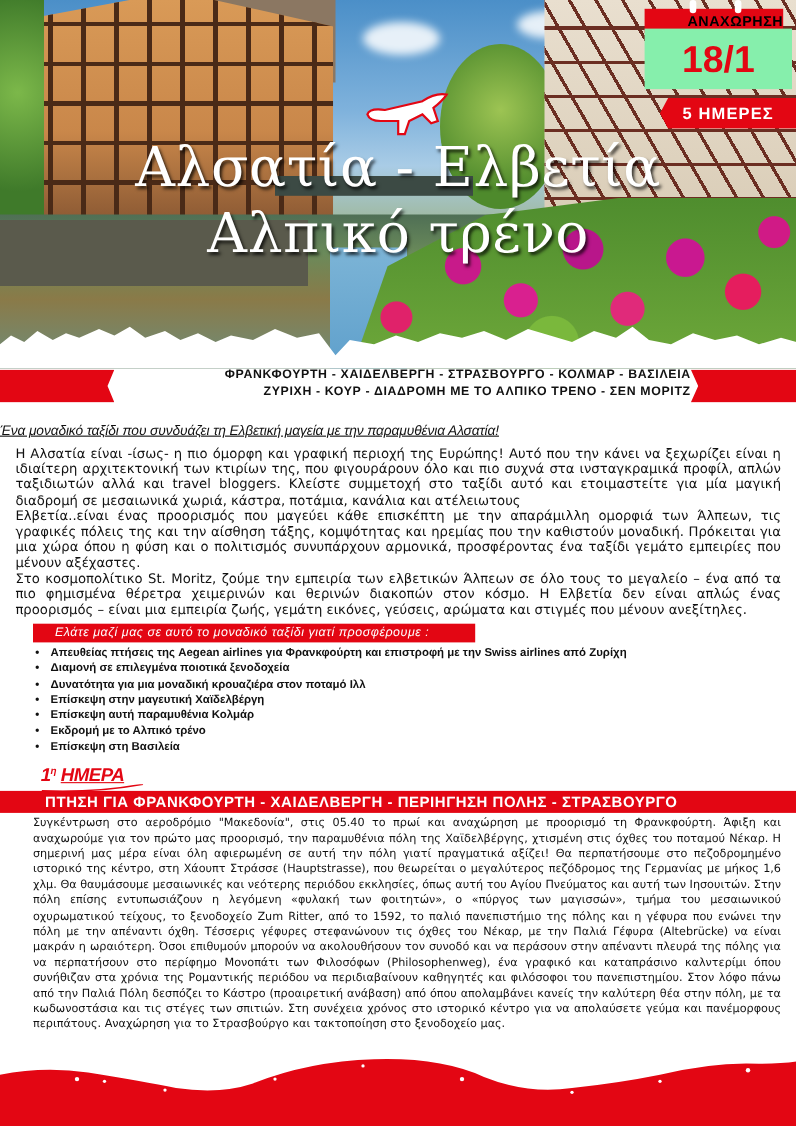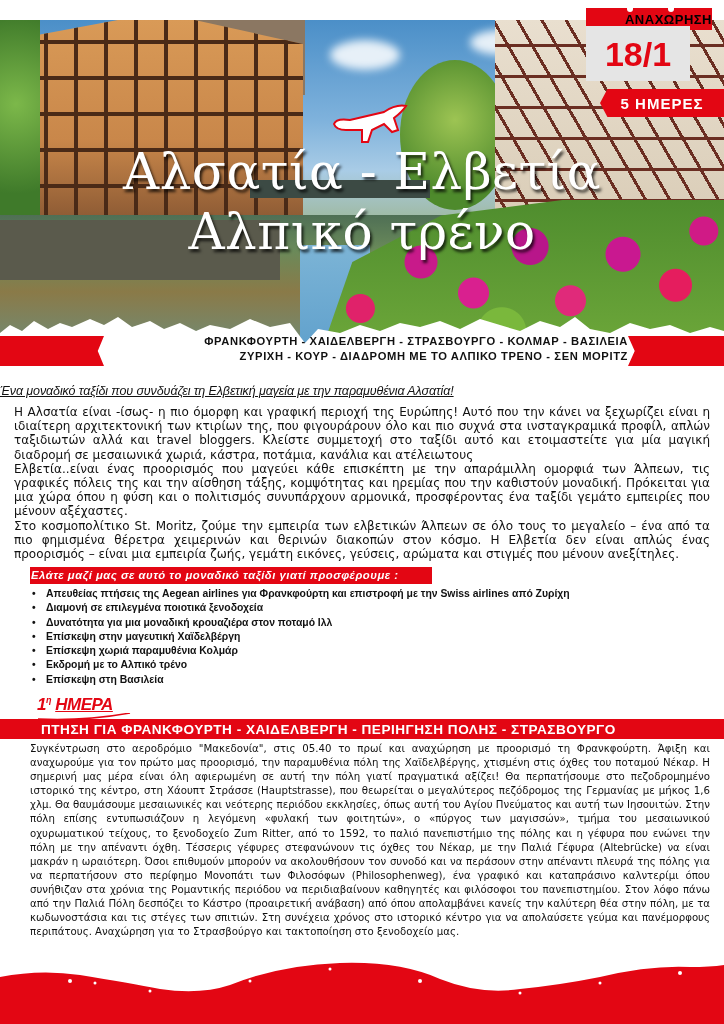--- a/index.html
+++ b/index.html
@@ -1,20 +1,20 @@
 <!DOCTYPE html>
 <html><head>
 <meta charset="utf-8">
 <style>
   * { box-sizing: border-box; margin: 0; padding: 0; }
   html, body { width: 724px; height: 1024px; background: #ffffff; overflow: hidden; }
   body { position: relative; font-family: "DejaVu Sans", sans-serif; color: #111; }
 
   
-  .hero { position: absolute; left: 0; top: 0; width: 724px; height: 335px; overflow: hidden; margin-top: 20px; }
+  .hero { position: absolute; left: 0; top: 0; width: 724px; height: 335px; overflow: hidden; }
   .sky { position: absolute; inset: 0;
     background: linear-gradient(180deg, #4b8fc8 0%, #7fb2dc 30%, #a9cce6 45%, #9fb9a0 60%, #5f7d63 100%); }
   .cloud { position: absolute; border-radius: 50%; background: rgba(255,255,255,0.85); filter: blur(4px); }
   .building-left { position: absolute; left: 18px; top: 0; width: 285px; height: 200px;
     background:
       repeating-linear-gradient(90deg, transparent 0 26px, #4a2a17 26px 30px),
       repeating-linear-gradient(0deg, transparent 0 32px, #4a2a17 32px 36px),
       linear-gradient(180deg, #d99a57 0%, #c9874a 60%, #8c5a34 100%);
     clip-path: polygon(5% 8%, 35% 0, 62% 0, 100% 12%, 100% 100%, 0 100%); }
   .roof-mid { position: absolute; left: 190px; top: 0; width: 115px; height: 75px; background: #8b7762; }
@@ -50,21 +50,21 @@
 
   .title { position: absolute; left: 0; top: 122px; width: 724px; text-align: center;
     font-family: "DejaVu Serif", serif; color: #ffffff; font-size: 50px; line-height: 60px;
     text-shadow: 2px 3px 3px rgba(0,0,0,0.75); letter-spacing: 0.5px; }
   .plane { position: absolute; left: 332px; top: 80px; width: 78px; height: 44px; }
 
   
   .badge-top { position: absolute; left: 586px; top: 8px; width: 126px; height: 22px; background: #e30613;
     color: #000000; font-family: "Liberation Sans", sans-serif; font-weight: 700; font-size: 13px;
     text-align: right; line-height: 24px; letter-spacing: 0.5px; }
-  .badge-date { position: absolute; left: 586px; top: 26px; width: 104px; height: 55px; background: #e5e5e5;
+  .badge-date { position: absolute; left: 586px; top: 26px; width: 134px; height: 55px; background: #86efac;
     color: #e30613; font-family: "Liberation Sans", sans-serif; font-weight: 700; font-size: 34px;
     text-align: center; line-height: 56px; }
   .ring { position: absolute; top: 0; width: 6px; height: 12px; background: #fff; border-radius: 3px; }
   .days { position: absolute; left: 600px; top: 89px; width: 124px; height: 28px; background: #e30613;
     color: #fff; font-family: "Liberation Sans", sans-serif; font-weight: 700; font-size: 15px;
     text-align: center; line-height: 29px; letter-spacing: 1px;
     clip-path: polygon(6% 0, 100% 0, 100% 100%, 6% 100%, 0 50%); }
 
   
   .route-band-left, .route-band-right { position: absolute; top: 336px; height: 30px; background: #e30613; }
@@ -76,22 +76,22 @@
 
   .tagline { position: absolute; left: 0; top: 384px; width: 724px; 
     font-family: "Liberation Sans", sans-serif; font-style: italic; font-size: 12.5px; text-decoration: underline;
     color: #111; letter-spacing: -0.1px; }
 
   .intro { position: absolute; left: 14px; top: 405px; width: 696px; font-family: "DejaVu Sans", sans-serif;
     font-size: 12px; line-height: 14.2px; text-align: justify; color: #111; }
   .intro p { margin: 0; }
 
   .offer-bar { position: absolute; left: 30px; top: 567px; width: 402px; height: 17px; background: #e30613;
-    color: #fff; font-family: "Liberation Sans", sans-serif; font-weight: 700; font-style: italic;
-    font-size: 11.3px; line-height: 17px; padding-left: 1px; letter-spacing: 0.5px; }
+    color: #fff; font-family: "Liberation Sans", sans-serif; font-weight: 400; font-style: italic;
+    font-size: 11.3px; line-height: 17px; padding-left: 20px; letter-spacing: 0.5px; }
   .offer-list { position: absolute; left: 30px; top: 587px; width: 680px; list-style: none;
     font-family: "Liberation Sans", sans-serif; font-size: 10.4px; line-height: 14.3px; color: #111; font-weight: 600; }
   .offer-list li { position: relative; padding-left: 16px; }
   .offer-list li::before { content: "•"; position: absolute; left: 2px; top: 0; }
 
   .day-label { position: absolute; left: 37px; top: 695px; font-family: "Liberation Sans", sans-serif;
     font-weight: 700; font-style: italic; color: #e30613; font-size: 17px; letter-spacing: -0.5px; }
   .day-label sup { font-size: 9px; }
   .day-swoosh { position: absolute; left: 36px; top: 713px; width: 96px; height: 8px; }
   .day-bar { position: absolute; left: 0; top: 719px; width: 724px; height: 20px; background: #e30613;
@@ -155,21 +155,21 @@
   <p>Ελβετία..είναι ένας προορισμός που μαγεύει κάθε επισκέπτη με την απαράμιλλη ομορφιά των Άλπεων, τις γραφικές πόλεις της και την αίσθηση τάξης, κομψότητας και ηρεμίας που την καθιστούν μοναδική. Πρόκειται για μια χώρα όπου η φύση και ο πολιτισμός συνυπάρχουν αρμονικά, προσφέροντας ένα ταξίδι γεμάτο εμπειρίες που μένουν αξέχαστες.</p>
   <p>Στο κοσμοπολίτικο St. Moritz, ζούμε την εμπειρία των ελβετικών Άλπεων σε όλο τους το μεγαλείο – ένα από τα πιο φημισμένα θέρετρα χειμερινών και θερινών διακοπών στον κόσμο. Η Ελβετία δεν είναι απλώς ένας προορισμός – είναι μια εμπειρία ζωής, γεμάτη εικόνες, γεύσεις, αρώματα και στιγμές που μένουν ανεξίτηλες.</p>
 </div>
 
 <div class="offer-bar">Ελάτε μαζί μας σε αυτό το μοναδικό ταξίδι γιατί προσφέρουμε :</div>
 <ul class="offer-list">
   <li>Απευθείας πτήσεις της Aegean airlines για Φρανκφούρτη και επιστροφή με την Swiss airlines από Ζυρίχη</li>
   <li>Διαμονή σε επιλεγμένα ποιοτικά ξενοδοχεία</li>
   <li>Δυνατότητα για μια μοναδική κρουαζιέρα στον ποταμό Ιλλ</li>
   <li>Επίσκεψη στην μαγευτική Χαϊδελβέργη</li>
-  <li>Επίσκεψη χωριά παραμυθένια Κολμάρ</li>
+  <li>Επίσκεψη αυτή παραμυθένια Κολμάρ</li>
   <li>Εκδρομή με το Αλπικό τρένο</li>
   <li>Επίσκεψη στη Βασιλεία</li>
 </ul>
 
 <div class="day-label">
   <span>1</span><sup>η</sup>
   <span style="text-decoration: underline;">ΗΜΕΡΑ</span>
 </div>
 <svg class="day-swoosh" viewBox="0 0 96 8">
   <path d="M2 6 Q50 8 94 0" stroke="#e30613" stroke-width="1.5" fill="none"></path>

